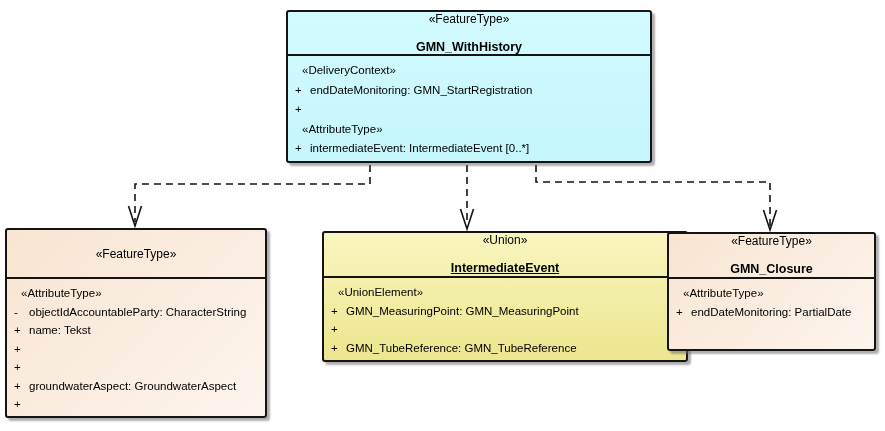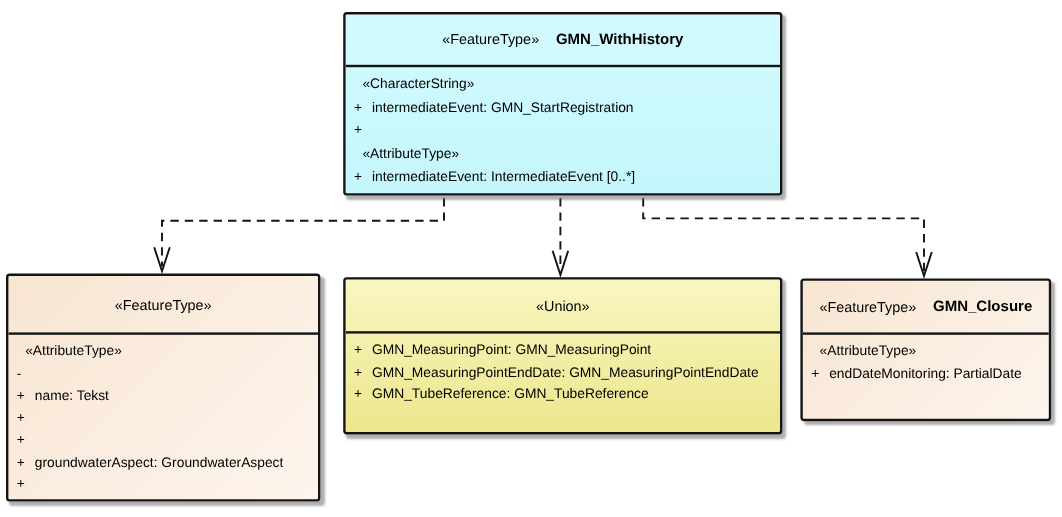--- a/index.html
+++ b/index.html
@@ -8,25 +8,25 @@
     font-family:"Liberation Sans", sans-serif;color:#000;
   }
   .connectors{position:absolute;left:0;top:0;pointer-events:none;}
   .uml-box{
     position:absolute;box-sizing:border-box;
     border:2px solid #141414;border-radius:3px;
     box-shadow:3px 3px 2px rgba(110,110,110,0.55);
     overflow:hidden;
   }
   .fill-cyan{background:linear-gradient(180deg,#d3fbff 0%,#c4f6fb 100%);}
-  .fill-yellow{background:linear-gradient(180deg,#f9f6c0 0%,#ece68d 100%);}
+  .fill-yellow{background:linear-gradient(180deg,#f9f6c0 0%,#ece68d 100%);margin-left:36px;}
   .fill-peach{background:linear-gradient(135deg,#f8e5d1 0%,#fdf5ee 100%);}
   .hdr{
     box-sizing:border-box;border-bottom:2px solid #141414;
-    display:flex;flex-direction:row;align-items:center;justify-content:center;
+    display:flex;flex-direction:column;align-items:center;justify-content:center;
     gap:14px;
   }
   .stereo{font-size:12px;line-height:14px;white-space:nowrap;}
   .title{font-size:12.5px;font-weight:bold;line-height:15px;white-space:nowrap;}
   .title.u{text-decoration:underline;}
   .body{box-sizing:border-box;padding-top:5px;overflow:hidden;}
   .row{white-space:nowrap;overflow:hidden;font-size:11.5px;display:flex;}
   .row .vis{flex:0 0 22px;padding-left:7px;box-sizing:border-box;}
   .row .txt{flex:0 0 auto;}
   .row.stereo-row{padding-left:14px;}
@@ -56,25 +56,25 @@
     </g>
   </svg>
 
   <div class="uml-box fill-cyan" style="left:286px;top:10px;width:366px;height:153px;">
     <div class="hdr" style="height:44px;">
       <div class="stereo">«FeatureType»</div>
       <div class="title">GMN_WithHistory</div>
     </div>
     <div class="body lh19">
       <div class="row stereo-row">
-        <span class="txt">«CharacterString»</span>
+        <span class="txt">«DeliveryContext»</span>
       </div>
       <div class="row">
         <span class="vis">+</span>
-        <span class="txt">intermediateEvent: GMN_StartRegistration</span>
+        <span class="txt">endDateMonitoring: GMN_StartRegistration</span>
       </div>
       <div class="row">
         <span class="vis">+</span>
       </div>
       <div class="row stereo-row">
         <span class="txt">«AttributeType»</span>
       </div>
       <div class="row">
         <span class="vis">+</span>
         <span class="txt">intermediateEvent: IntermediateEvent [0..*]</span>
@@ -85,20 +85,21 @@
   <div class="uml-box fill-peach" style="left:5px;top:228px;width:262px;height:190px;">
     <div class="hdr" style="height:49px;">
       <div class="stereo">«FeatureType»</div>
     </div>
     <div class="body lh18">
       <div class="row stereo-row">
         <span class="txt">«AttributeType»</span>
       </div>
       <div class="row">
         <span class="vis">-</span>
+        <span class="txt">objectIdAccountableParty: CharacterString</span>
       </div>
       <div class="row">
         <span class="vis">+</span>
         <span class="txt">name: Tekst</span>
       </div>
       <div class="row">
         <span class="vis">+</span>
       </div>
       <div class="row">
         <span class="vis">+</span>
@@ -109,29 +110,32 @@
       </div>
       <div class="row">
         <span class="vis">+</span>
       </div>
     </div>
   </div>
 
   <div class="uml-box fill-yellow" style="left:286px;top:231px;width:366px;height:131px;">
     <div class="hdr" style="height:45px;">
       <div class="stereo">«Union»</div>
+      <div class="title u">IntermediateEvent</div>
     </div>
     <div class="body lh18">
+      <div class="row stereo-row">
+        <span class="txt">«UnionElement»</span>
+      </div>
       <div class="row">
         <span class="vis">+</span>
         <span class="txt">GMN_MeasuringPoint: GMN_MeasuringPoint</span>
       </div>
       <div class="row">
         <span class="vis">+</span>
-        <span class="txt">GMN_MeasuringPointEndDate: GMN_MeasuringPointEndDate</span>
       </div>
       <div class="row">
         <span class="vis">+</span>
         <span class="txt">GMN_TubeReference: GMN_TubeReference</span>
       </div>
     </div>
   </div>
 
   <div class="uml-box fill-peach" style="left:667px;top:232px;width:209px;height:119px;">
     <div class="hdr" style="height:45px;">

